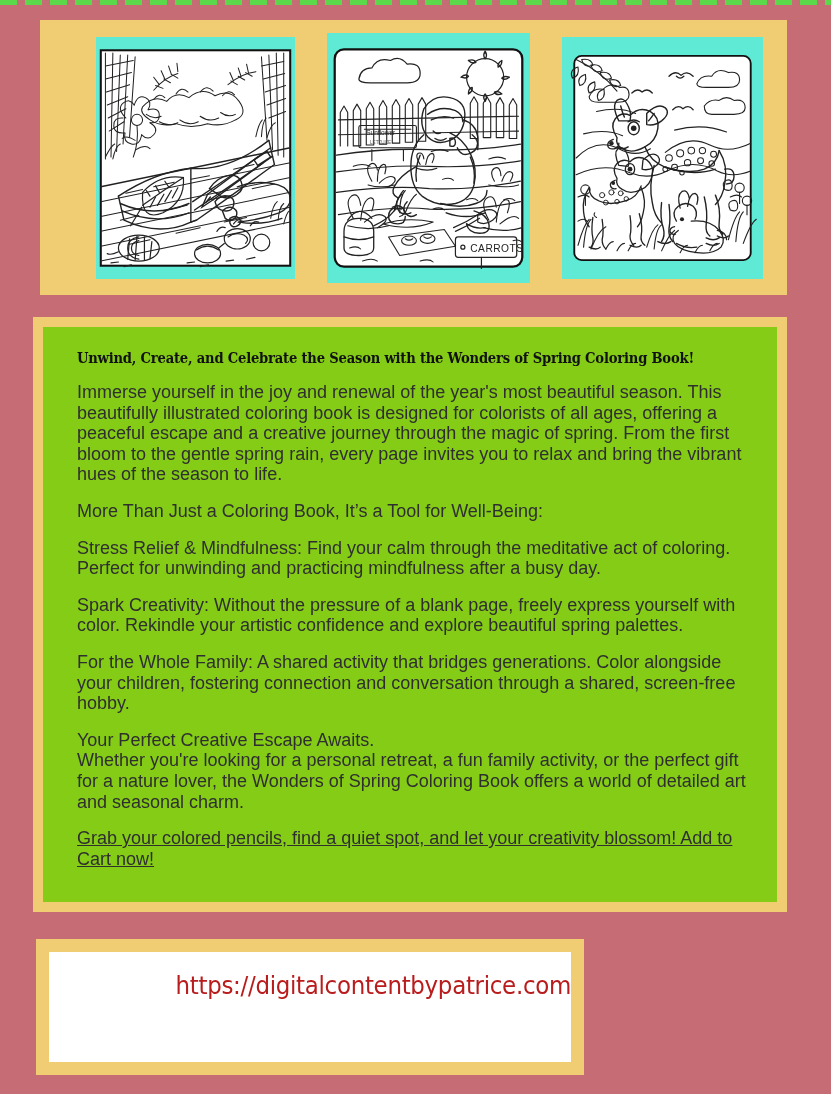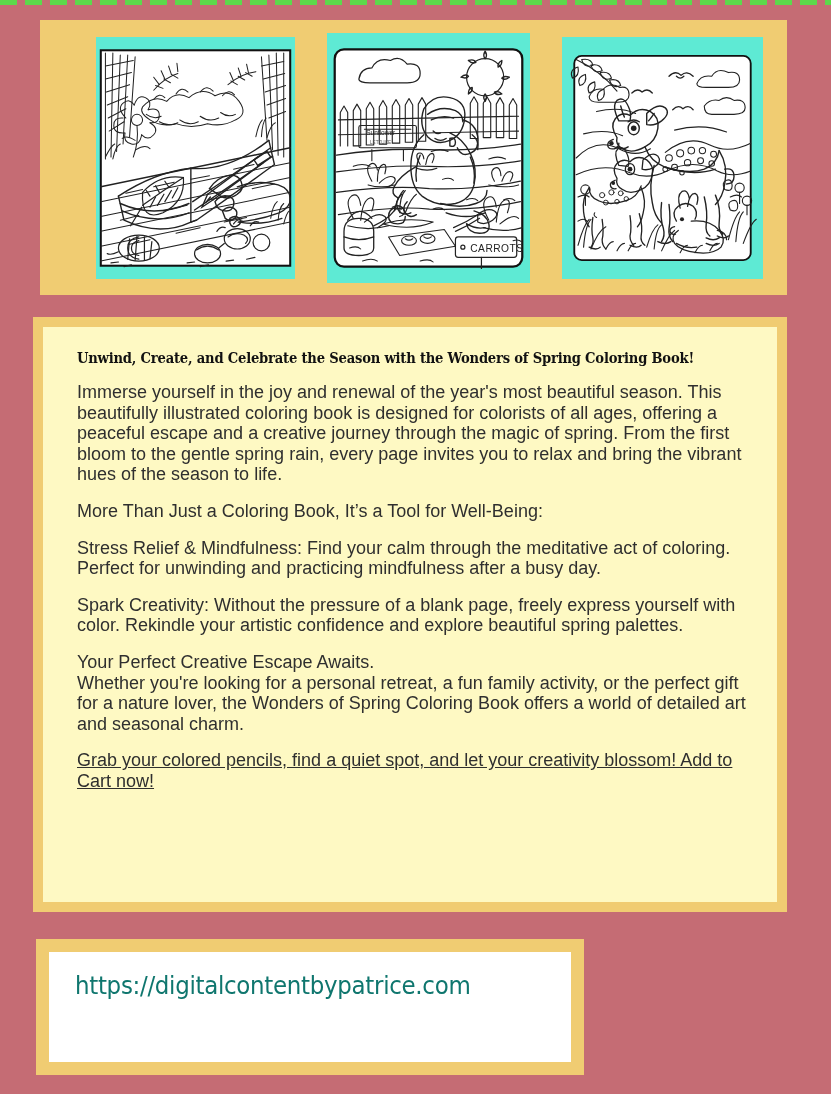--- a/index.html
+++ b/index.html
@@ -59,21 +59,21 @@
   
   #description-panel {
     left: 33px;
     top: 317px;
     width: 754px;
     height: 595px;
     padding: 10px;
     box-sizing: border-box;
   }
   #description-card {
-    background: #fef9c3;
+    background: #84cc16;
     width: 100%;
     height: 100%;
     box-sizing: border-box;
     padding: 18px 22px 10px 22px;
   }
   #description-heading {
     font-family: "DejaVu Serif Condensed", "DejaVu Serif", serif;
     font-weight: bold;
     font-size: 14.6px;
     color: #111111;
@@ -114,23 +114,24 @@
     line-height: 32px;
     color: #111111;
     letter-spacing: -0.2px;
     white-space: nowrap;
   }
   #cta-url {
     font-family: "DejaVu Sans Condensed", "Liberation Sans", sans-serif;
     font-weight: normal;
     font-size: 25.5px;
     line-height: 34px;
-    color: #0f766e;
+    color: #b91c1c;
     letter-spacing: -0.3px;
     white-space: nowrap;
+    text-align: right;
   }
 </style>
 </head>
 <body>
 
 <div id="top-dashes"></div>
 
 <div class="panel" id="gallery-panel">
 
   <div class="thumb-card" id="thumb-1">
@@ -500,20 +501,21 @@
 </div>
 
 <div class="panel" id="description-panel">
   <div id="description-card">
     <div id="description-heading">Unwind, Create, and Celebrate the Season with the Wonders of Spring Coloring Book!</div>
 
     <p class="body-para">Immerse yourself in the joy and renewal of the year's most beautiful season. This beautifully illustrated coloring book is designed for colorists of all ages, offering a peaceful escape and a creative journey through the magic of spring. From the first bloom to the gentle spring rain, every page invites you to relax and bring the vibrant hues of the season to life.</p>
     <p class="body-para">More Than Just a Coloring Book, It’s a Tool for Well-Being:</p>
     <p class="body-para">Stress Relief &amp; Mindfulness: Find your calm through the meditative act of coloring. Perfect for unwinding and practicing mindfulness after a busy day.</p>
     <p class="body-para">Spark Creativity: Without the pressure of a blank page, freely express yourself with color. Rekindle your artistic confidence and explore beautiful spring palettes.</p>
+    <p class="body-para">For the Whole Family: A shared activity that bridges generations. Color alongside your children, fostering connection and conversation through a shared, screen-free hobby.</p>
     <p class="body-para" style="white-space: pre-line; margin-left: 12px;">Your Perfect Creative Escape Awaits.
 Whether you're looking for a personal retreat, a fun family activity, or the perfect gift for a nature lover, the Wonders of Spring Coloring Book offers a world of detailed art and seasonal charm.</p>
     <p class="body-para">Grab your colored pencils, find a quiet spot, and let your creativity blossom! Add to Cart now!</p>
   </div>
 </div>
 
 <div class="panel" id="cta-panel">
   <div id="cta-card">
     <div id="cta-url">https://digitalcontentbypatrice.com</div>
   </div>

